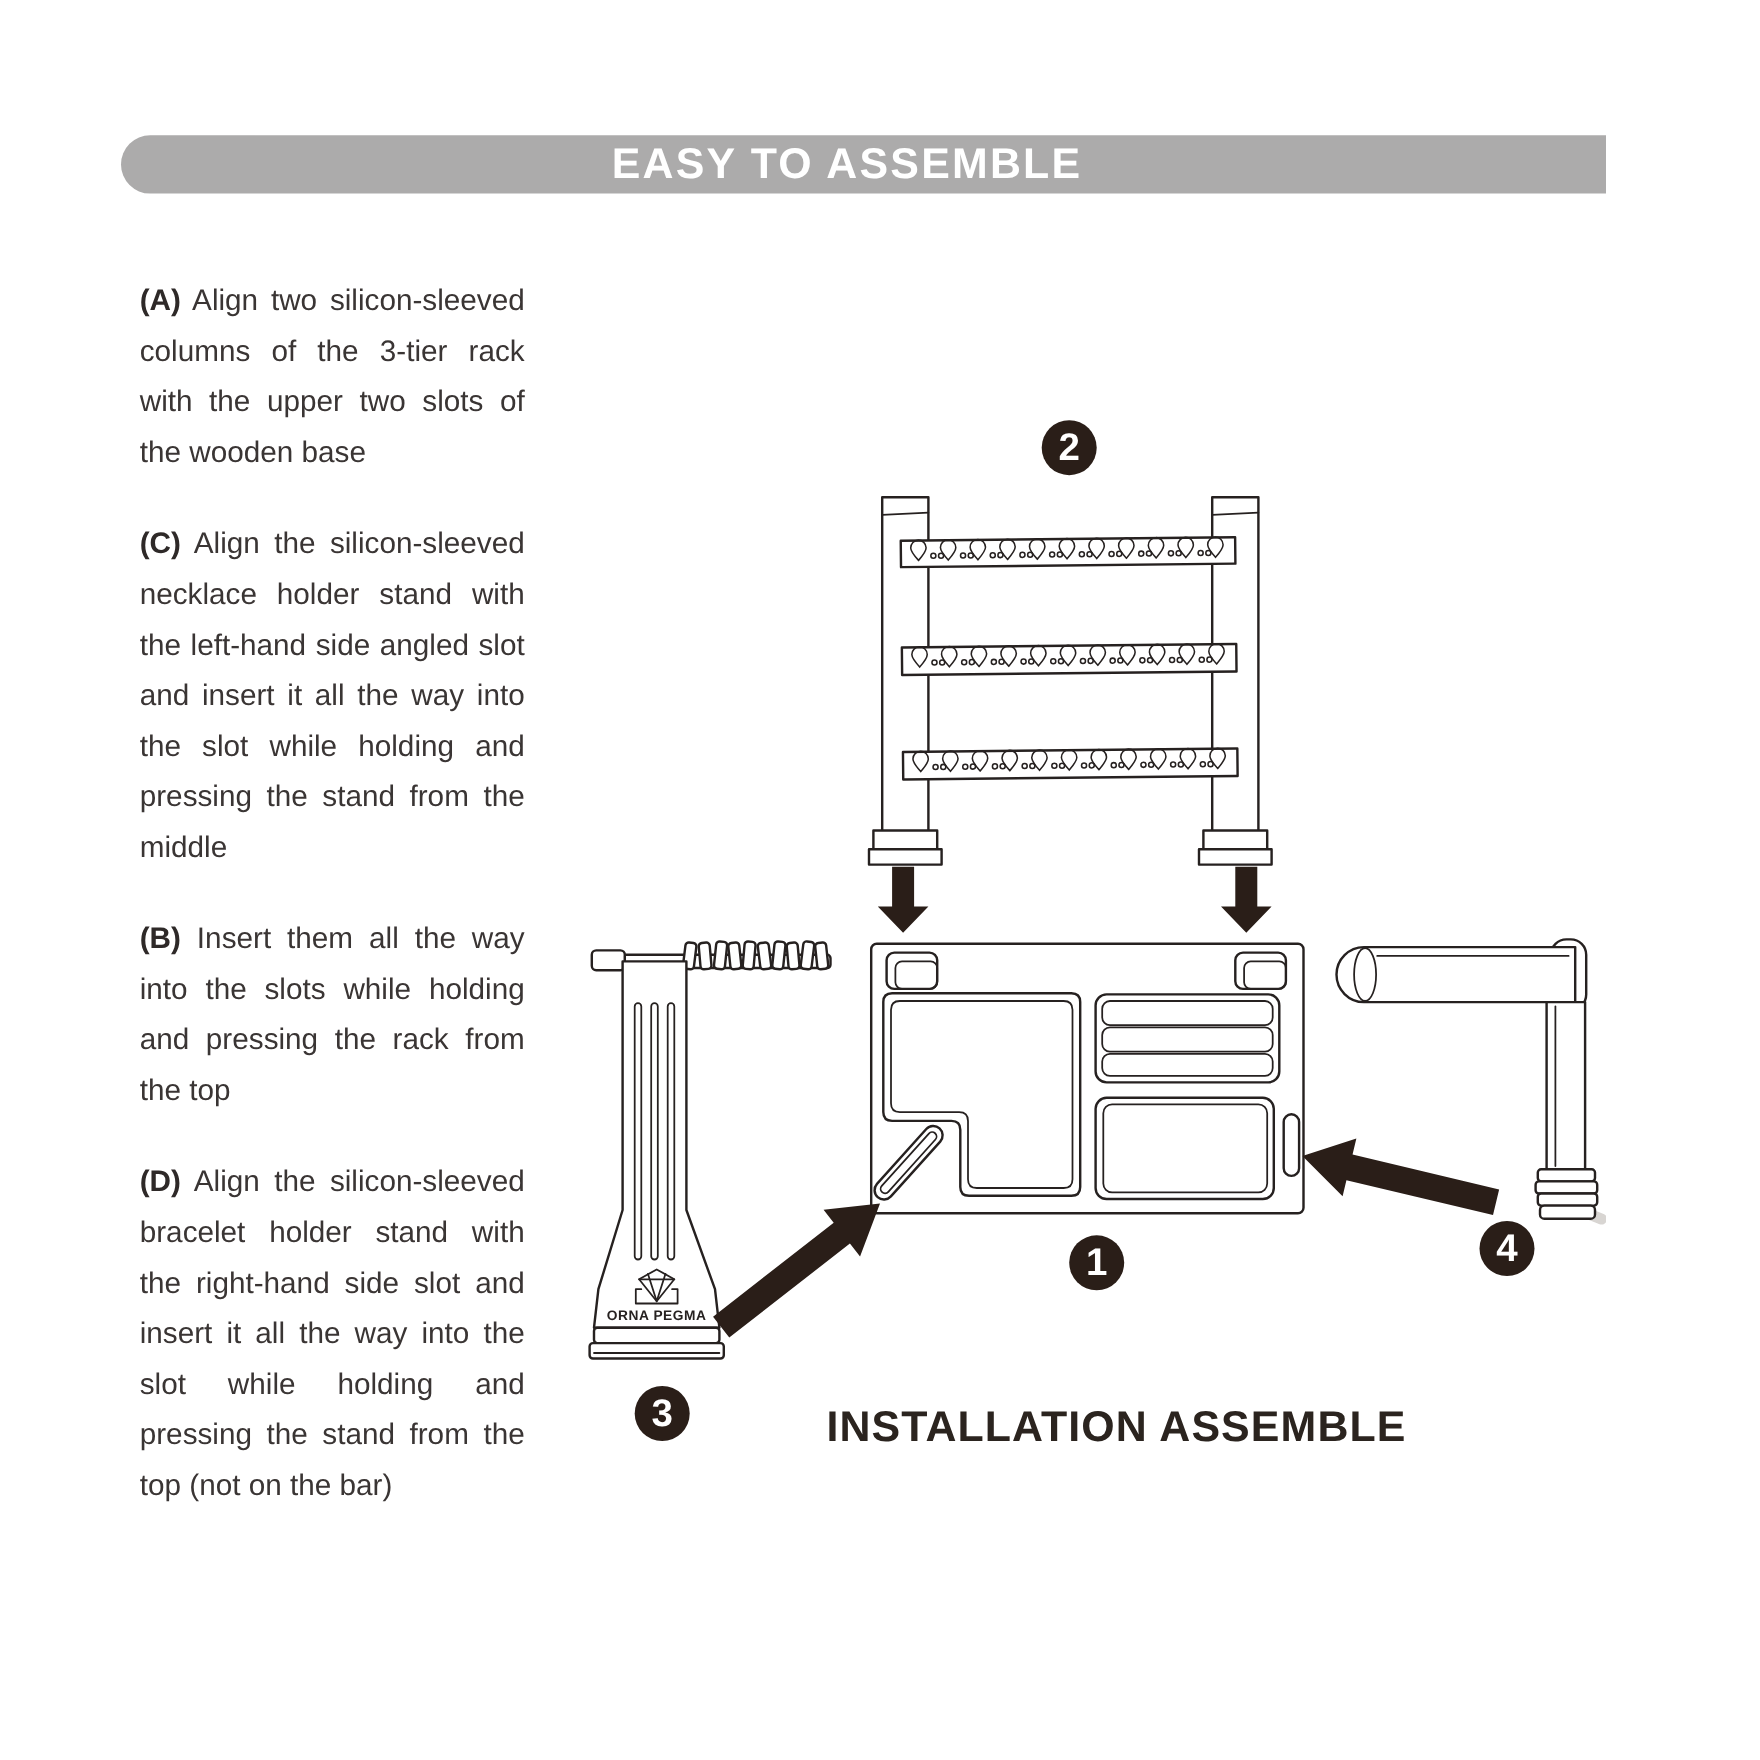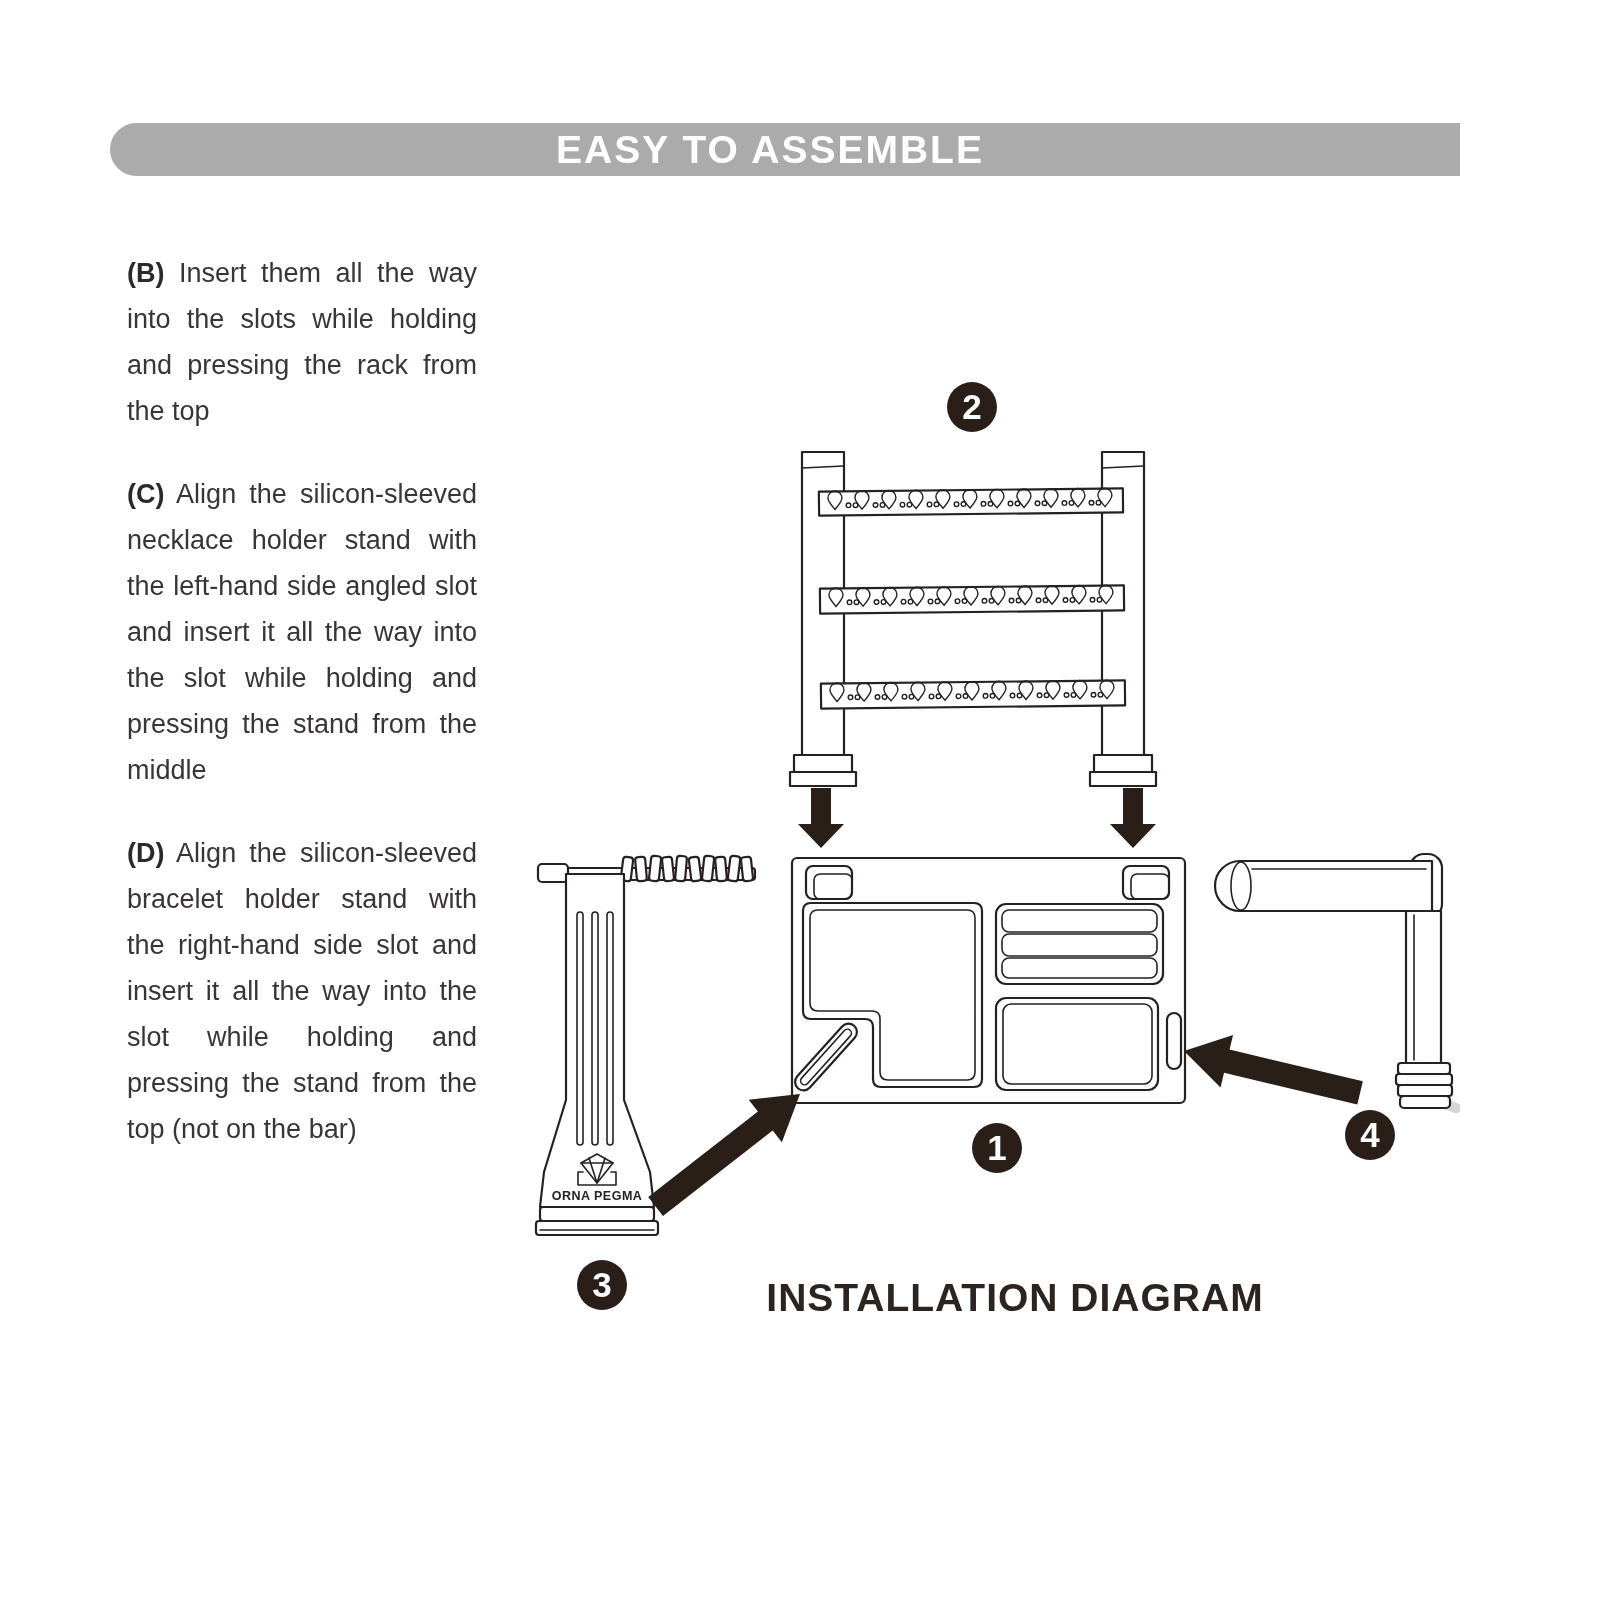--- a/index.html
+++ b/index.html
@@ -48,22 +48,23 @@
 </head>
 <body>
 
 <div id="page">
 
   <div id="banner">
     <span class="title">EASY TO ASSEMBLE</span>
   </div>
 
   <div id="instructions">
+    <p><strong>(A)</strong> <span>Align two silicon-sleeved columns of the 3-tier rack with the upper two slots of the wooden base</span></p>
+    <p><strong>(C)</strong> <span>Align the silicon-sleeved necklace holder stand with the left-hand side angled slot and insert it all the way into the slot while holding and pressing the stand from the middle</span></p>
     <p><strong>(B)</strong> <span>Insert them all the way into the slots while holding and pressing the rack from the top</span></p>
-    <p><strong>(C)</strong> <span>Align the silicon-sleeved necklace holder stand with the left-hand side angled slot and insert it all the way into the slot while holding and pressing the stand from the middle</span></p>
     <p><strong>(D)</strong> <span>Align the silicon-sleeved bracelet holder stand with the right-hand side slot and insert it all the way into the slot while holding and pressing the stand from the top (not on the bar)</span></p>
   </div>
 
   <svg id="diagram" viewBox="0 0 1600 1600">
     <defs>
       <g id="hole-unit">
         <path class="hole" d="M0,8 C-4.6,2.8 -7,-0.4 -7,-3.4 A7,7 0 1 1 7,-3.4 C7,-0.4 4.6,2.8 0,8 Z"></path>
         <circle class="hole" cx="13.5" cy="4" r="2.3"></circle>
         <circle class="hole" cx="20.5" cy="4" r="2.3"></circle>
       </g>
@@ -211,15 +212,15 @@
 
     <path class="arrow" transform="translate(800,1094) rotate(-37.9)" d="M0,0 L-44,-27 L-44,-12 L-183,-12 L-183,12 L-44,12 L-44,27 Z"></path>
     <path class="arrow" transform="translate(1184,1051) rotate(-166.6)" d="M0,0 L-44,-27 L-44,-12 L-181,-12 L-181,12 L-44,12 L-44,27 Z"></path>
   </svg>
 
   <div class="badge" style="left:972px; top:1123px;">1</div>
   <div class="badge" style="left:947px; top:382px;">2</div>
   <div class="badge" style="left:577px; top:1260px;">3</div>
   <div class="badge" style="left:1345px; top:1110px;">4</div>
 
-  <div id="caption">INSTALLATION DIAGRAM</div>
+  <div id="caption">INSTALLATION ASSEMBLE</div>
 
 </div>
 
 </body></html>

